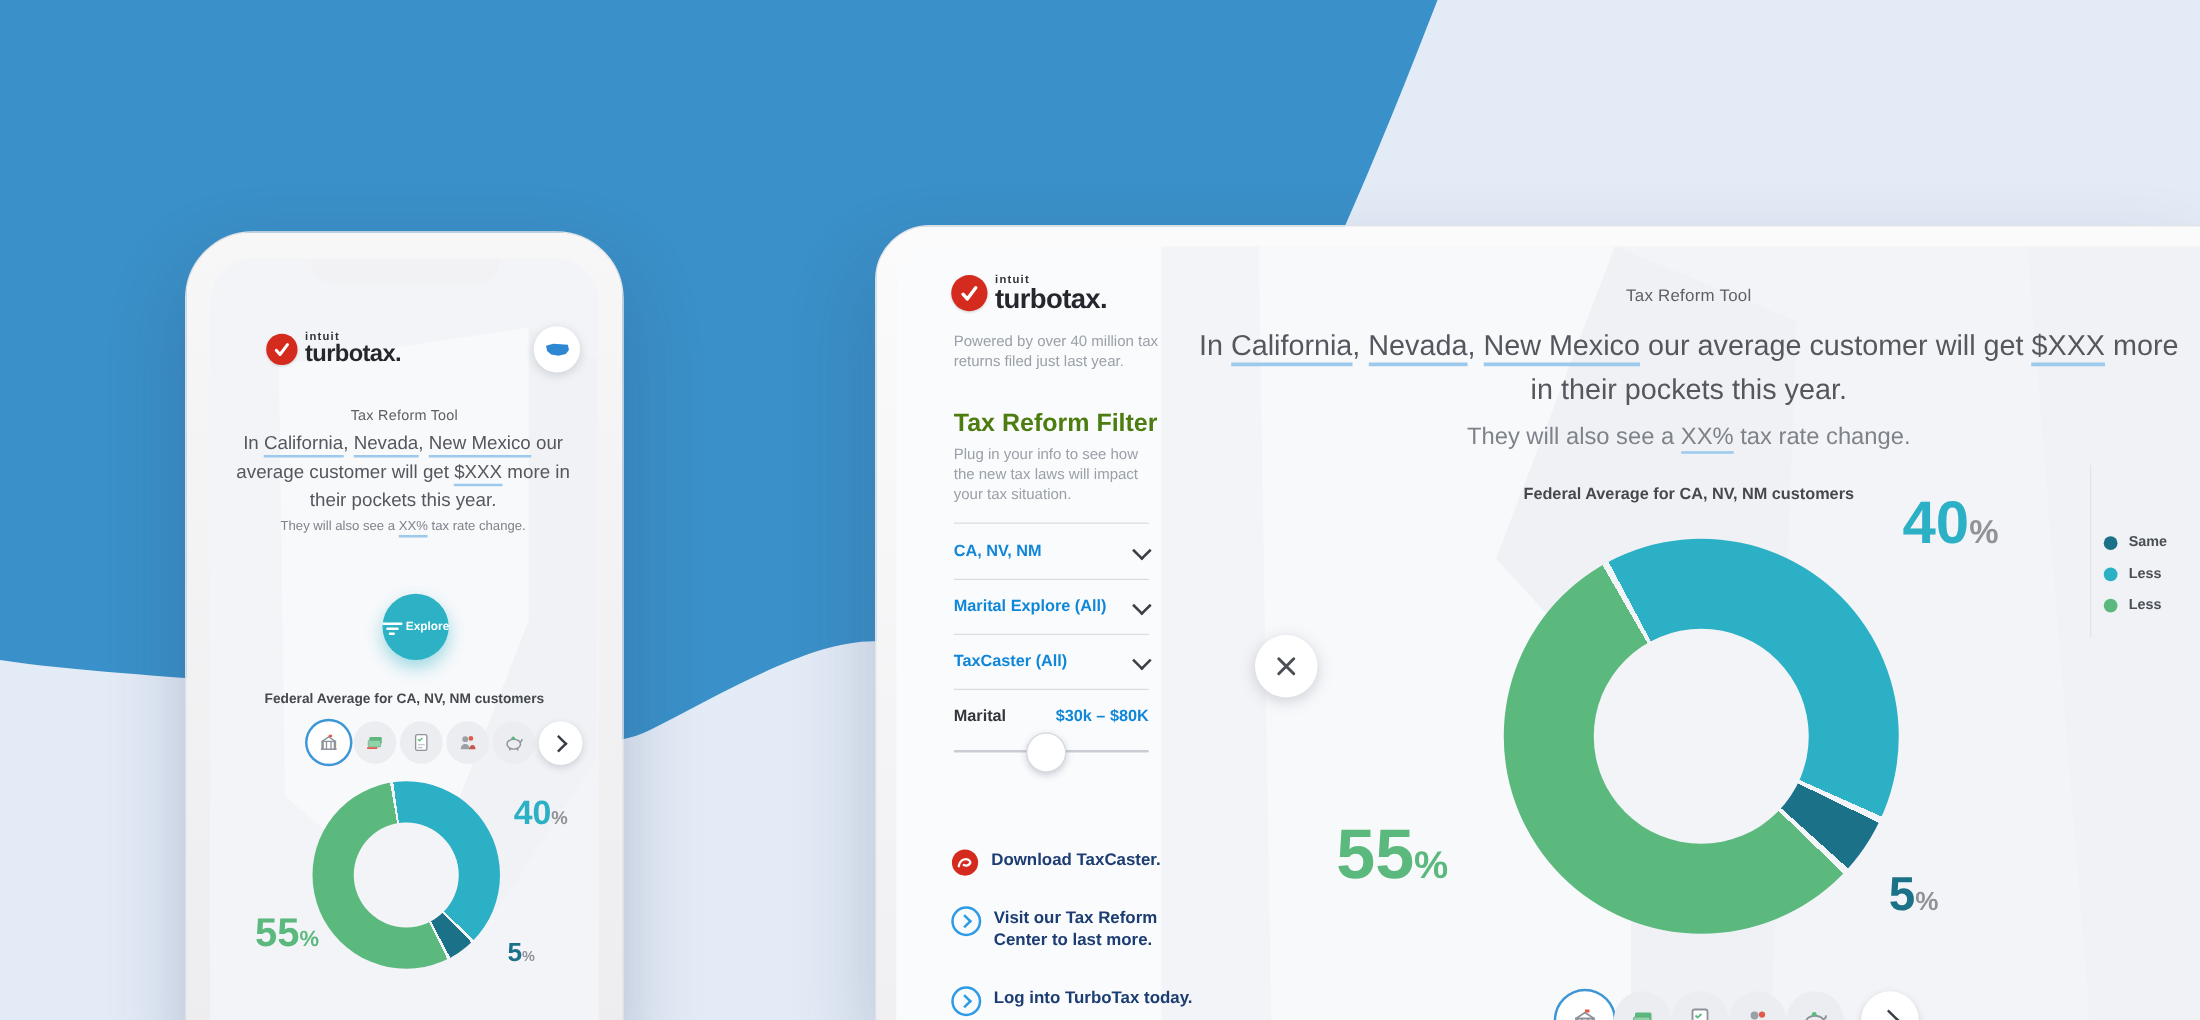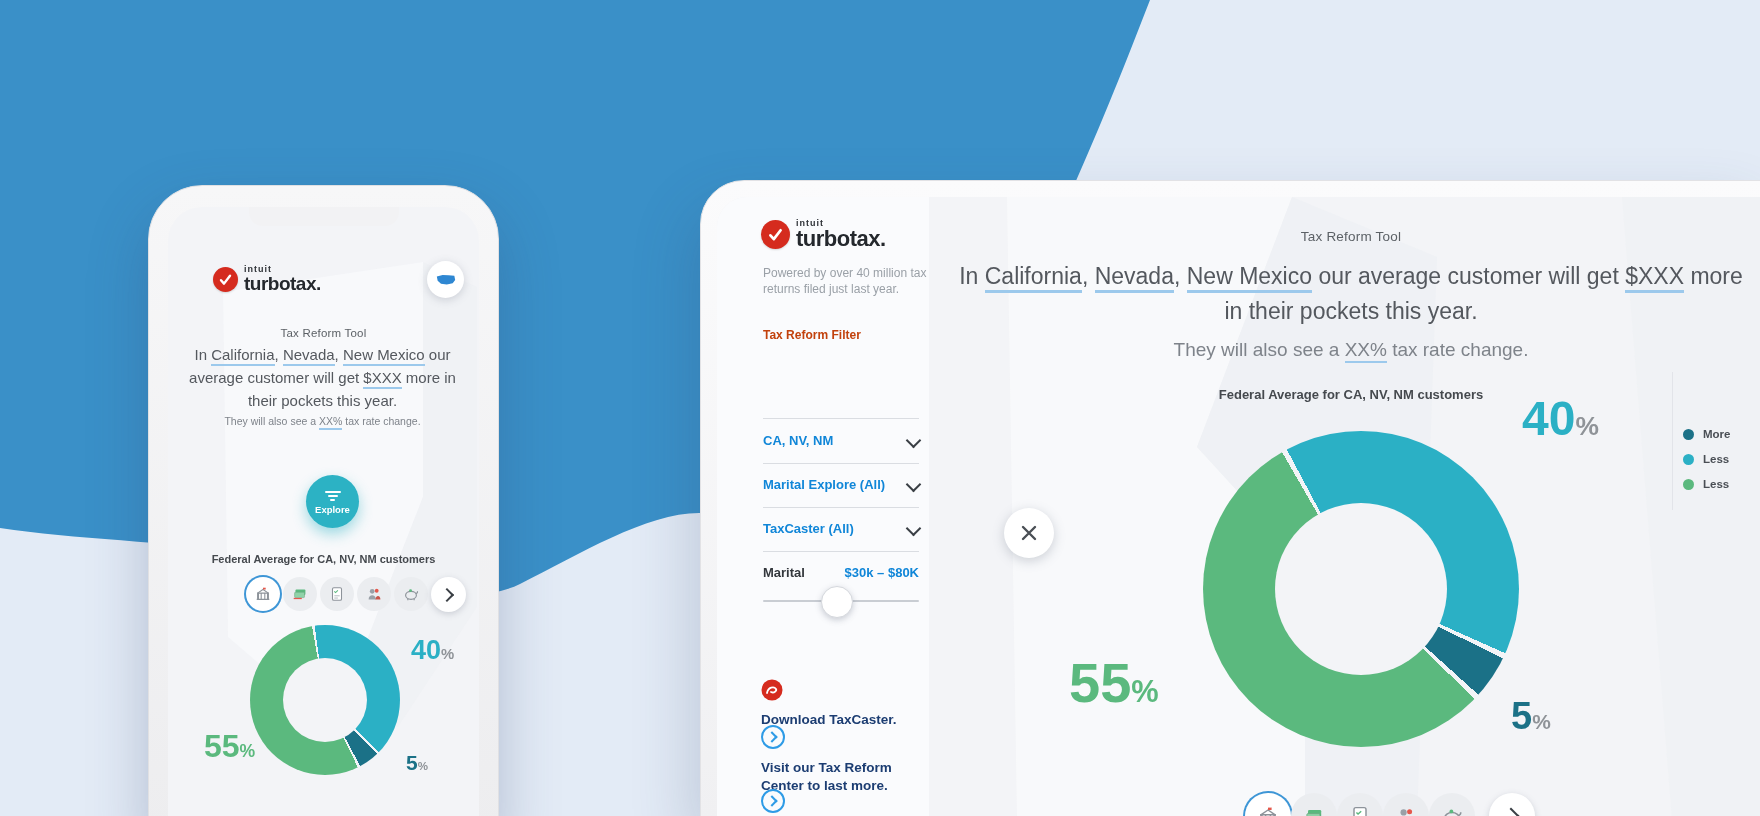--- a/index.html
+++ b/index.html
@@ -38,42 +38,42 @@
   .logo{display:flex;align-items:center;gap:6px;}
   .logo-badge{border-radius:50%;background:#D52B1E;display:flex;align-items:center;justify-content:center;flex:0 0 auto;box-shadow:0 1px 2px rgba(0,0,0,.15);}
   .logo-col{line-height:1;}
   .logo-intuit{font-size:9px;letter-spacing:1px;color:#2F3338;font-weight:bold;}
   .logo-tt{font-weight:bold;color:#24282d;letter-spacing:-0.5px;}
 
   
   .p-map-btn{left:259px;top:54px;width:37px;height:37px;border-radius:50%;background:#fff;
         box-shadow:0 2px 8px rgba(90,100,120,.25);display:flex;align-items:center;justify-content:center;}
   .explore{left:138px;top:268px;width:53px;height:53px;border-radius:50%;background:#2CB2C4;
-        box-shadow:0 6px 14px rgba(44,178,196,.45);display:flex;flex-direction:column;align-items:center;justify-content:center;gap:3px;}
+        box-shadow:0 6px 14px rgba(44,178,196,.45);display:flex;flex-direction:row;align-items:center;justify-content:center;gap:3px;}
   .explore-label{color:#fff;font-size:9.5px;font-weight:bold;}
   .funnel b{display:block;height:2px;background:#fff;border-radius:2px;margin:2px auto 0;}
   .icon-chip{border-radius:50%;background:#EBEDF0;display:flex;align-items:center;justify-content:center;}
   .icon-chip.sel{background:#fff;box-shadow:0 0 0 2px #3E96D6;}
   .icon-chip.more{background:#fff;box-shadow:0 2px 6px rgba(90,100,120,.25);}
   .chev-r{width:8px;height:8px;border-right:2px solid #3A3F45;border-bottom:2px solid #3A3F45;transform:rotate(-45deg);margin-left:-3px;}
   .donut{border-radius:50%;}
   .donut-hole{position:absolute;border-radius:50%;background:#F3F4F7;}
 
   
   .sidebar{position:absolute;left:0;top:0;width:212px;bottom:0;background:#FAFBFD;}
   .tagline,.filter-desc{font-size:12px;line-height:16px;color:#9AA0A7;}
-  .filter-title{font-size:12px;font-weight:bold;color:#c2410c;}
+  .filter-title{font-size:20px;font-weight:bold;color:#4d7c0f;}
   .divider{position:absolute;left:46px;width:156px;height:1px;background:#DADDE2;}
   .drop-label{font-size:13px;font-weight:bold;color:#1086D8;}
   .chev-d{width:9px;height:9px;border-right:2px solid #3A3F45;border-bottom:2px solid #3A3F45;transform:rotate(45deg);}
   .income-label{font-size:13px;font-weight:bold;color:#33373C;}
   .income-value{font-size:13px;font-weight:bold;color:#1086D8;}
   .slider-track{position:absolute;left:46px;width:156px;height:2px;background:#C9CDD3;border-radius:2px;}
   .slider-thumb{position:absolute;top:-14px;width:30px;height:30px;border-radius:50%;background:#fff;border:1px solid #D5D8DD;box-shadow:0 2px 6px rgba(90,100,120,.3);}
-  .side-link{position:absolute;display:flex;gap:10px;align-items:flex-start;flex-direction:column;}
+  .side-link{position:absolute;display:flex;gap:10px;align-items:flex-start;}
   .side-link .txt{font-size:13.5px;font-weight:bold;color:#1C3D72;line-height:18px;}
   .ring-chev{width:20px;height:20px;border-radius:50%;border:2px solid #2E9BE6;display:flex;align-items:center;justify-content:center;flex:0 0 auto;}
   .ring-chev i{width:6px;height:6px;border-right:2px solid #2E9BE6;border-bottom:2px solid #2E9BE6;transform:rotate(-45deg);margin-left:-2px;}
 
   
   .close-btn{left:287px;top:311px;width:50px;height:50px;border-radius:50%;background:#fff;
        box-shadow:0 3px 12px rgba(90,100,120,.28);display:flex;align-items:center;justify-content:center;z-index:8;}
   .legend-line{left:955px;top:175px;width:1px;height:138px;background:#E2E4E9;}
   .legend-item{position:absolute;left:966px;display:flex;align-items:center;gap:9px;}
   .legend-dot{width:11px;height:11px;border-radius:50%;}
@@ -202,20 +202,21 @@
               </svg>
           </div>
           <div class="logo-col">
             <div class="logo-intuit">intuit</div>
             <div class="logo-tt" style="font-size:22px">turbotax.</div>
           </div>
         </div>
         <div class="abs tagline" style="left:46px;top:68px;width:168px">Powered by over 40 million tax returns filed just last year.</div>
 
         <div class="abs filter-title" style="left:46px;top:131px">Tax Reform Filter</div>
+        <div class="abs filter-desc" style="left:46px;top:158px;width:162px">Plug in your info to see how the new tax laws will impact your tax situation.</div>
 
         <div class="divider" style="top:221px"></div>
         <div class="abs" style="left:46px;top:236px;width:156px;display:flex;justify-content:space-between;align-items:center">
           <span class="drop-label">CA, NV, NM</span>
             <i class="chev-d"></i>
         </div>
         <div class="divider" style="top:266px"></div>
         <div class="abs" style="left:46px;top:280px;width:156px;display:flex;justify-content:space-between;align-items:center">
           <span class="drop-label">Marital Explore (All)</span>
             <i class="chev-d"></i>
@@ -266,21 +267,21 @@
 
       <div class="abs donut" style="left: 486px; top: 234px; width: 316px; height: 316px; background: conic-gradient(from -30deg, rgb(243, 244, 247) 0deg, rgb(243, 244, 247) 2deg, rgb(43, 176, 197) 2deg, rgb(43, 176, 197) 144deg, rgb(243, 244, 247) 144deg, rgb(243, 244, 247) 146deg, rgb(27, 113, 135) 146deg, rgb(27, 113, 135) 162deg, rgb(243, 244, 247) 162deg, rgb(243, 244, 247) 164deg, rgb(91, 185, 126) 164deg, rgb(91, 185, 126) 360deg);"></div>
       <div class="donut-hole" style="left:558px;top:306px;width:172px;height:172px"></div>
       <div class="abs pct-big" style="left: 805px; top: 198px; font-size: 48px; color: rgb(43, 176, 197);"><span>40</span><span class="pct-sign">%</span></div>
       <div class="abs pct-big" style="left: 352px; top: 458px; font-size: 56px; color: rgb(91, 185, 126);"><span>55</span><span class="pct-sign" style="color:#5BB97E">%</span></div>
       <div class="abs pct-big" style="left: 794px; top: 500px; font-size: 38px; color: rgb(27, 113, 135);"><span>5</span><span class="pct-sign">%</span></div>
 
       <div class="abs legend-line"></div>
       <div class="legend-item" style="top:231px">
         <span class="legend-dot" style="background: rgb(27, 113, 135);"></span>
-        <span class="legend-label">More</span>
+        <span class="legend-label">Same</span>
       </div>
       <div class="legend-item" style="top:256px">
         <span class="legend-dot" style="background: rgb(43, 176, 197);"></span>
         <span class="legend-label">Less</span>
       </div>
       <div class="legend-item" style="top:281px">
         <span class="legend-dot" style="background: rgb(91, 185, 126);"></span>
         <span class="legend-label">Less</span>
       </div>
 

